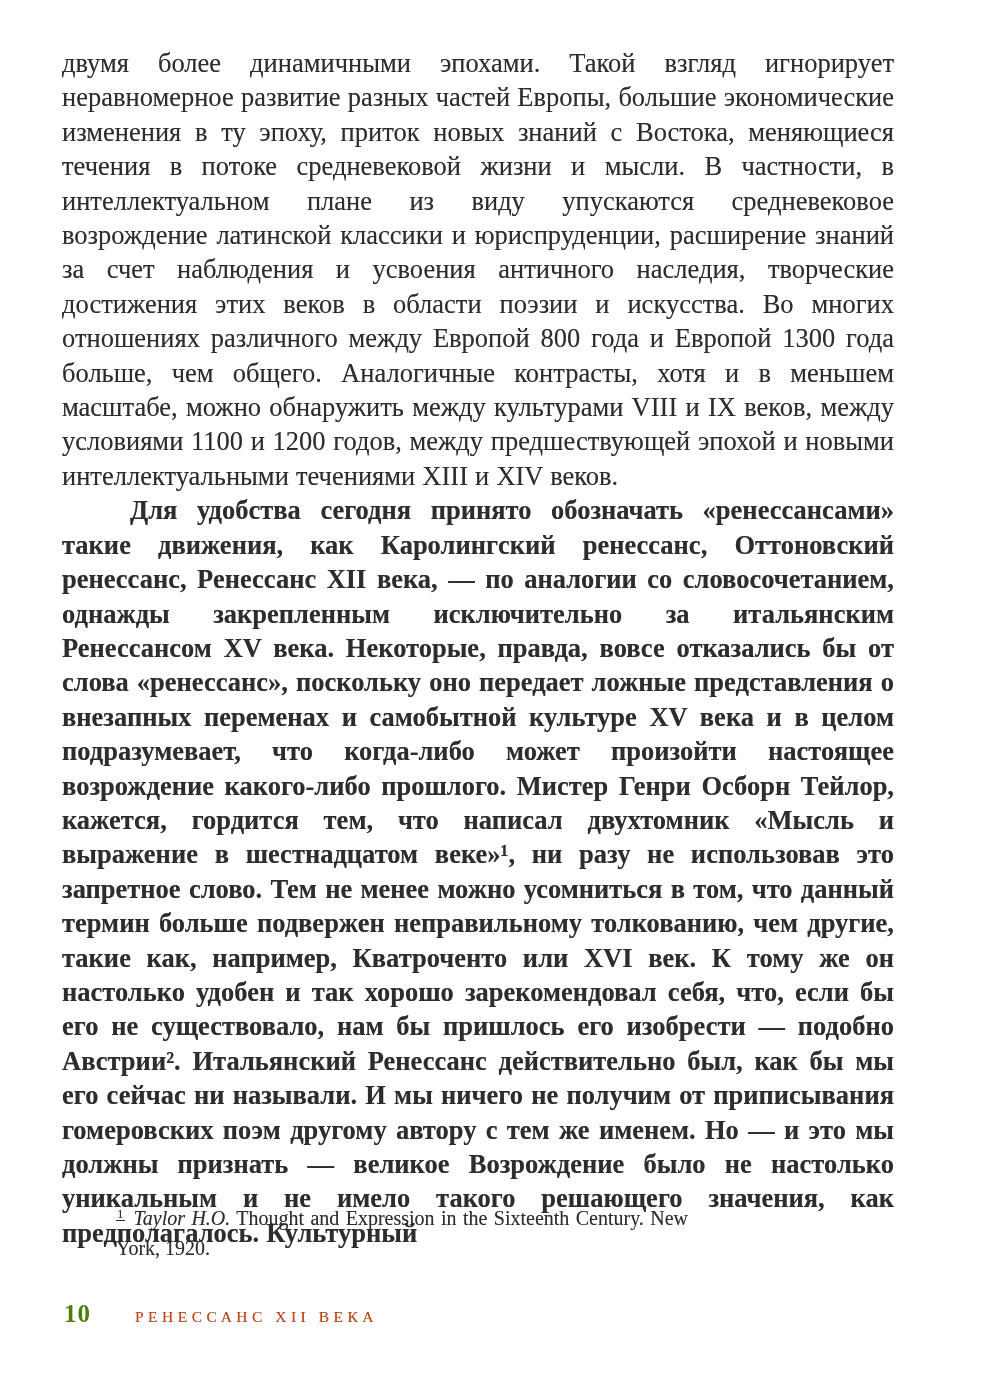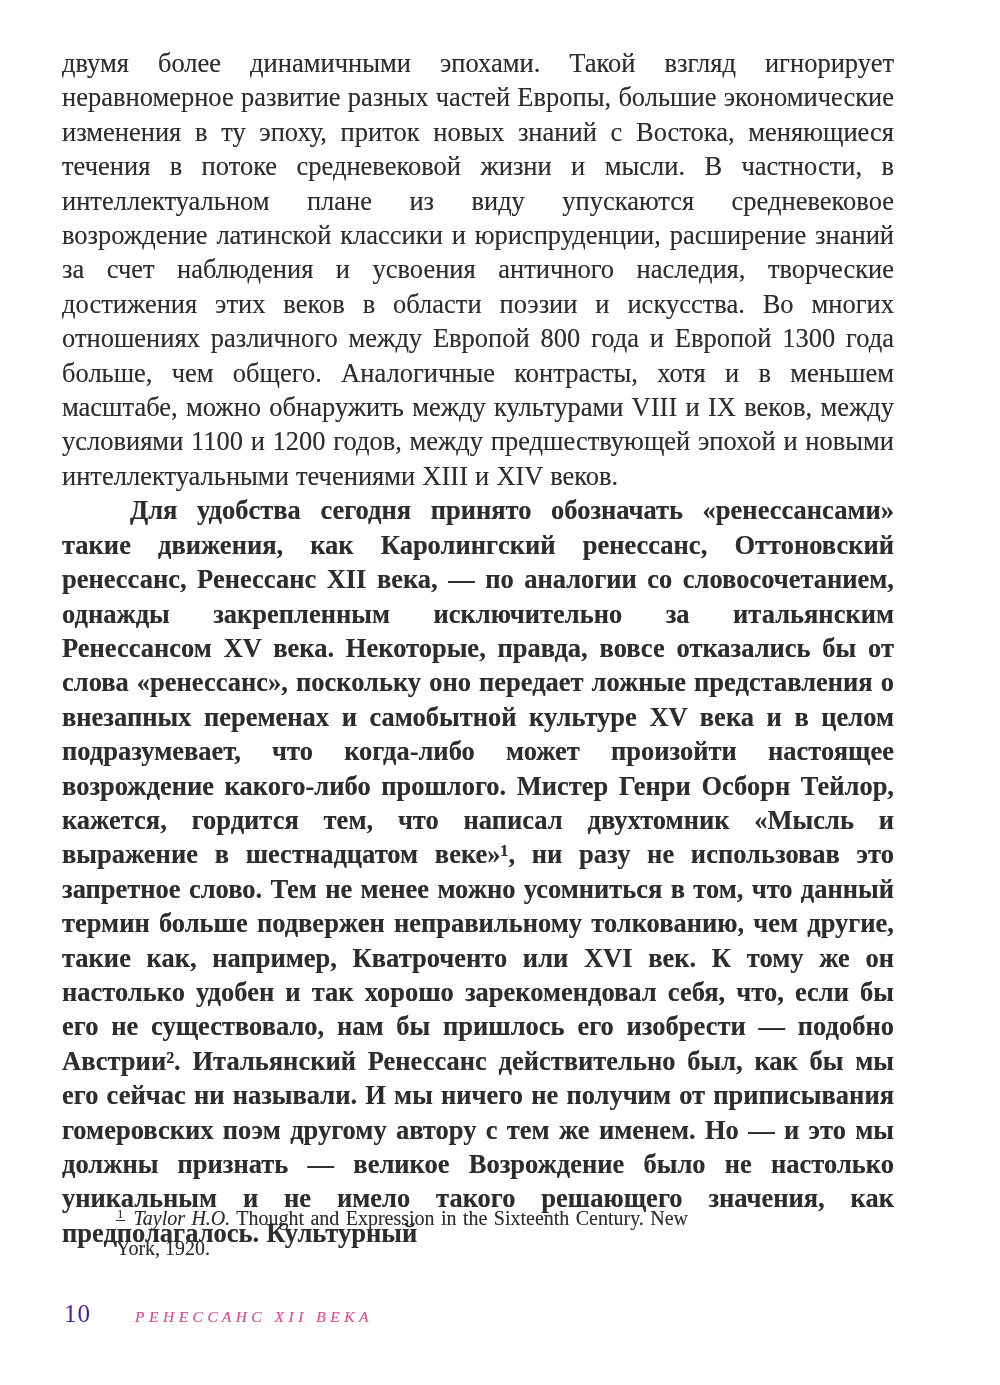--- a/index.html
+++ b/index.html
@@ -67,31 +67,30 @@
   .fn-tail { margin-left: 5px; }
   .footer {
     position: absolute;
     left: 64px;
     top: 1300px;
     display: flex;
     align-items: baseline;
   }
   .page-num {
     font-size: 25px;
-    font-weight: normal;
-    color: #4c1d95;
+    font-weight: bold;
+    color: #4d7c0f;
     letter-spacing: 1px;
   }
   .running-title {
     margin-left: 44px;
     font-size: 15.5px;
     letter-spacing: 4.5px;
-    color: #ec4899;
+    color: #c2410c;
     text-shadow: 0 0 0.4px rgba(63,63,63,0.4);
-    font-style: italic;
   }
 </style>
 </head>
 <body>
 
 <div class="page">
 
   <main class="body-text">
     <p class="para first">двумя более динамичными эпохами. Такой взгляд игнорирует неравномерное развитие разных частей Европы, большие экономические изменения в ту эпоху, приток новых знаний с Востока, меняющиеся течения в потоке средневековой жизни и мысли. В частности, в интеллектуальном плане из виду упускаются средневековое возрождение латинской классики и юриспруденции, расширение знаний за счет наблюдения и усвоения античного наследия, творческие достижения этих веков в области поэзии и искусства. Во многих отношениях различного между Европой 800 года и Европой 1300 года больше, чем общего. Аналогичные контрасты, хотя и в меньшем масштабе, можно обнаружить между культурами VIII и IX веков, между условиями 1100 и 1200 годов, между предшествующей эпохой и новыми интеллектуальными течениями XIII и XIV веков.</p>
     <p class="para indent">Для удобства сегодня принято обозначать «ренессансами» такие движения, как Каролингский ренессанс, Оттоновский ренессанс, Ренессанс XII века, — по аналогии со словосочетанием, однажды закрепленным исключительно за итальянским Ренессансом XV века. Некоторые, правда, вовсе отказались бы от слова «ренессанс», поскольку оно передает ложные представления о внезапных переменах и самобытной культуре XV века и в целом подразумевает, что когда-либо может произойти настоящее возрождение какого-либо прошлого. Мистер Генри Осборн Тейлор, кажется, гордится тем, что написал двухтомник «Мысль и выражение в шестнадцатом веке»¹, ни разу не использовав это запретное слово. Тем не менее можно усомниться в том, что данный термин больше подвержен неправильному толкованию, чем другие, такие как, например, Кватроченто или XVI век. К тому же он настолько удобен и так хорошо зарекомендовал себя, что, если бы его не существовало, нам бы пришлось его изобрести — подобно Австрии². Итальянский Ренессанс действительно был, как бы мы его сейчас ни называли. И мы ничего не получим от приписывания гомеровских поэм другому автору с тем же именем. Но — и это мы должны признать — великое Возрождение было не настолько уникальным и не имело такого решающего значения, как предполагалось. Культурный</p>

